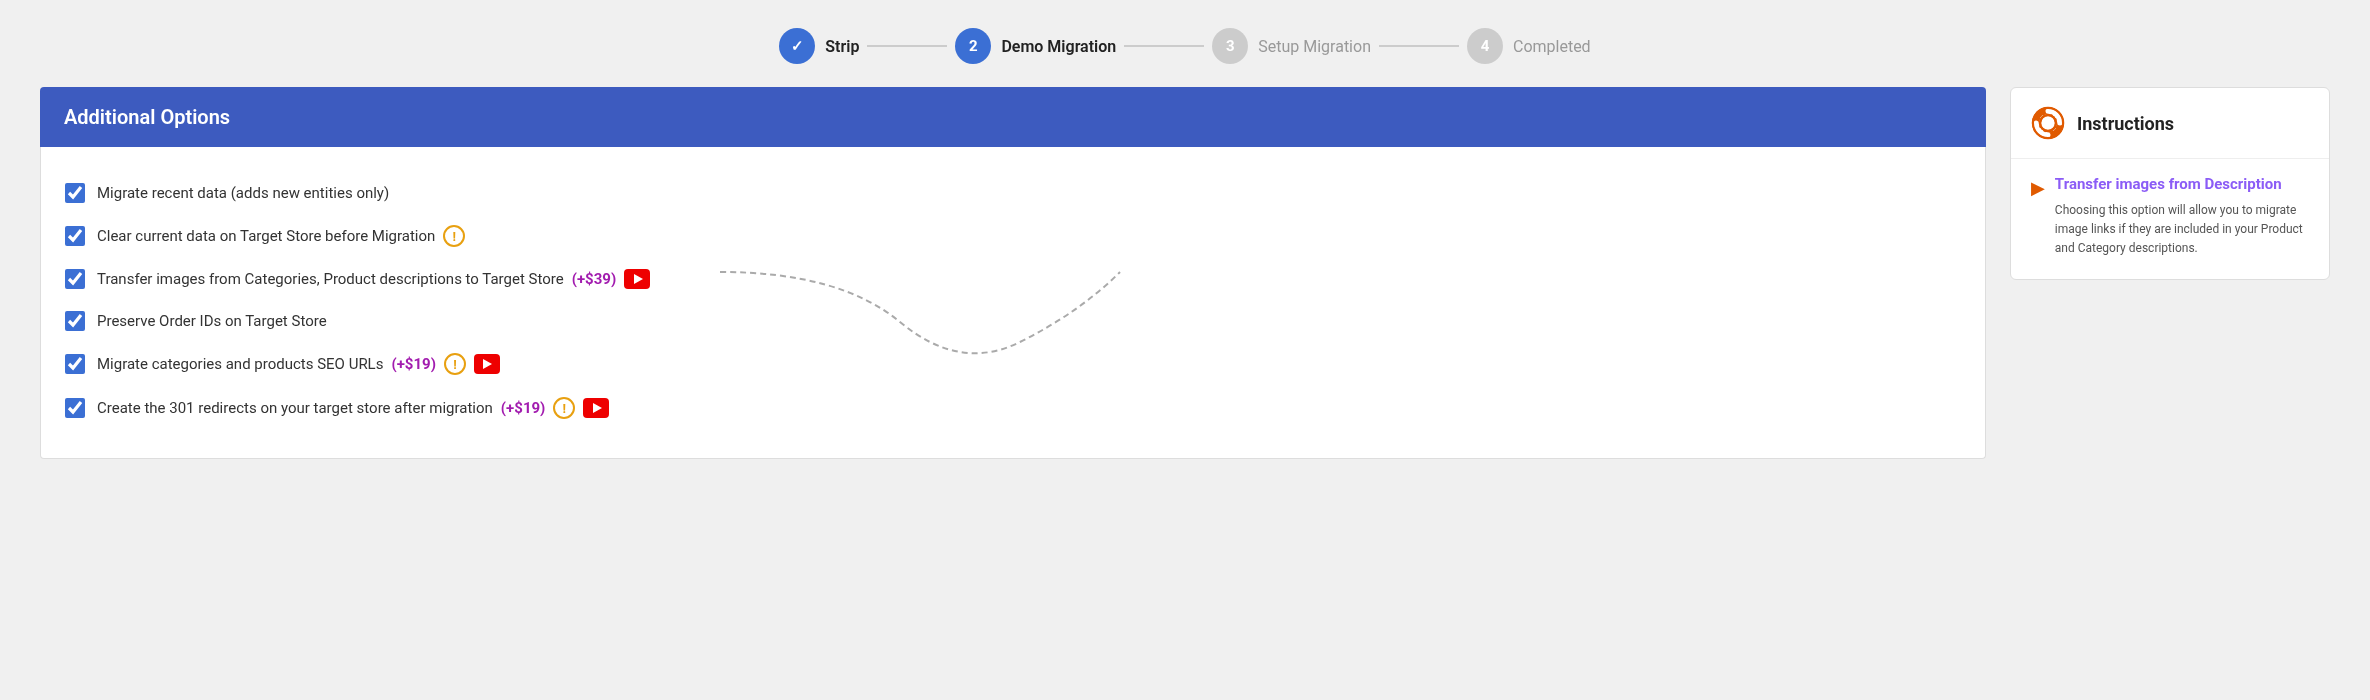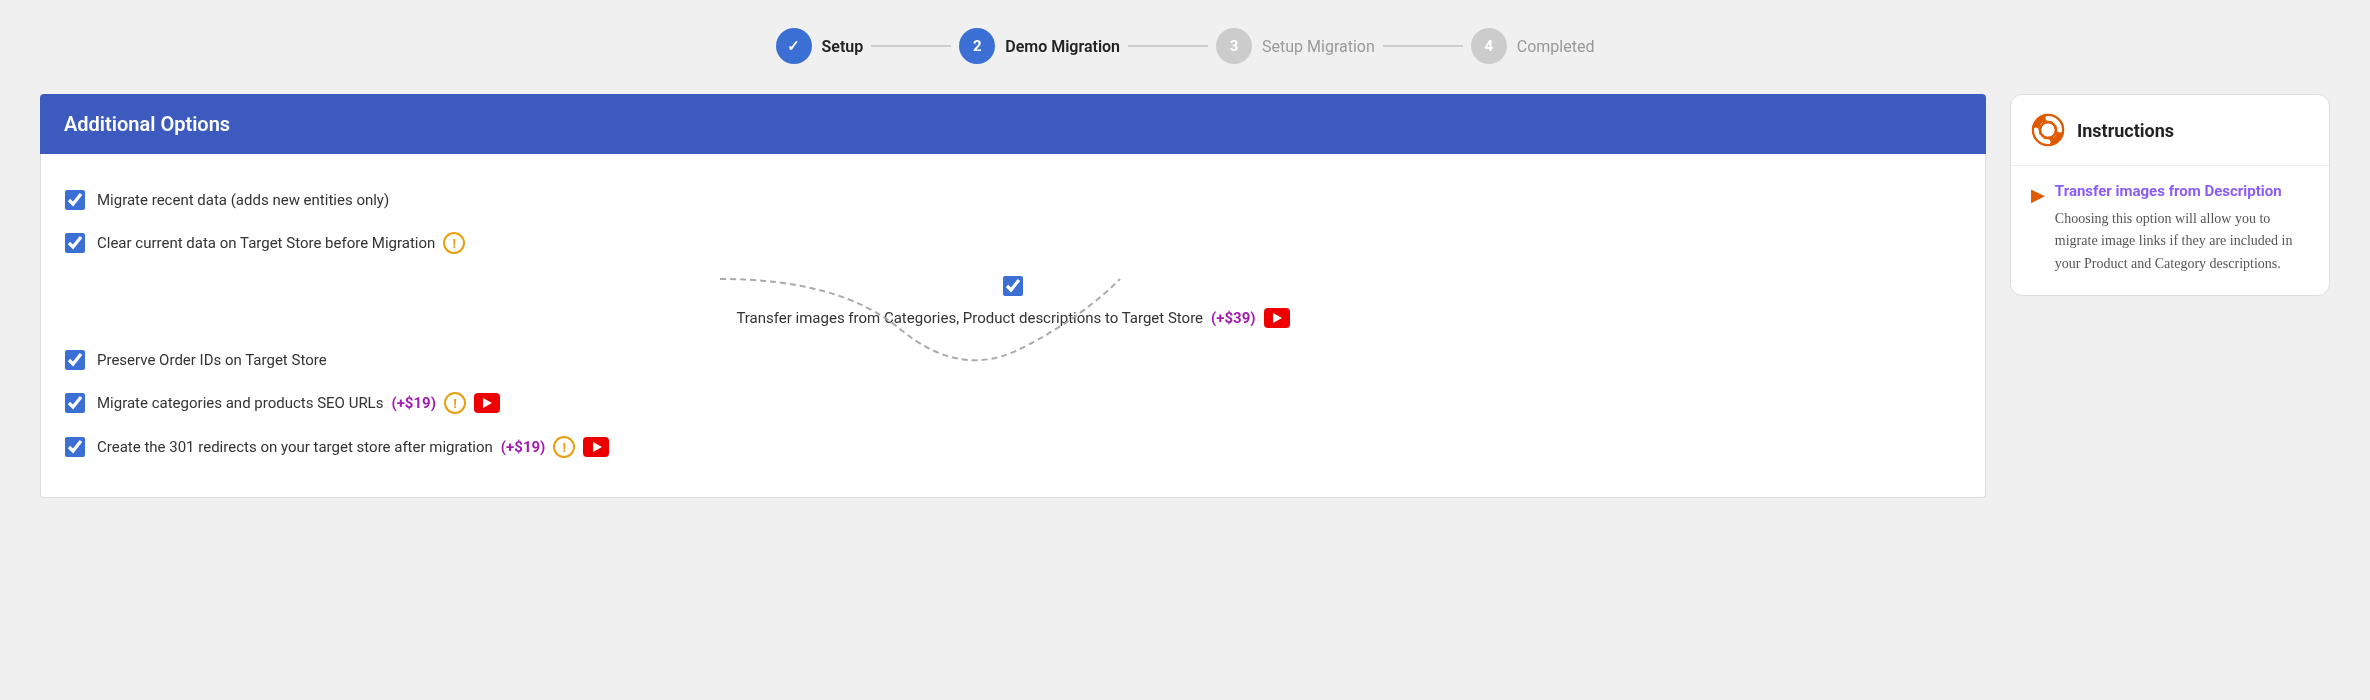--- a/index.html
+++ b/index.html
@@ -66,21 +66,21 @@
       margin: 0 8px;
     }
 
     
     .main-content {
       display: flex;
       padding: 0 40px 30px;
       gap: 24px;
       flex: 1;
       max-width: 2370px;
-      margin: 8px auto;
+      margin: 1px auto;
       width: 100%;
     }
 
     
     .left-panel {
       flex: 1;
       min-width: 0;
     }
 
     .options-header {
@@ -165,21 +165,21 @@
 
     
     .right-panel {
       width: 320px;
       flex-shrink: 0;
     }
 
     .instructions-box {
       background: #fff;
       border: 1px solid #ddd;
-      border-radius: 12px;
+      border-radius: 6px;
       padding: 0;
       overflow: hidden;
     }
 
     .instructions-header {
       display: flex;
       align-items: center;
       gap: 12px;
       padding: 18px 20px;
       border-bottom: 1px solid #eee;
@@ -217,24 +217,23 @@
     .instruction-content {}
 
     .instruction-item-title {
       font-weight: 700;
       font-size: 15px;
       color: #8b5cf6;
       margin-bottom: 8px;
     }
 
     .instruction-item-desc {
-      font-size: 14px;
+      font-size: 12px;
       color: #555;
       line-height: 1.6;
-      font-family: Liberation Serif, serif;
     }
 
     
     .options-wrapper {
       position: relative;
     }
 
     .dashed-curve-svg {
       position: absolute;
       top: 0;
@@ -245,21 +244,21 @@
   </style>
 </head>
 <body>
 
 <div class="stepper">
 
   <div class="step">
     <div class="step-circle done">
       <span>✓</span>
     </div>
-    <span class="step-label">Setup</span>
+    <span class="step-label">Strip</span>
   </div>
   <div class="step-connector"></div>
 
   <div class="step">
     <div class="step-circle active">
       <span>2</span>
     </div>
     <span class="step-label">Demo Migration</span>
   </div>
   <div class="step-connector"></div>
@@ -297,21 +296,21 @@
         </div>
 
         <div class="option-row">
           <input type="checkbox" class="option-checkbox" checked="" style="">
           <div class="option-label">
             <span>Clear current data on Target Store before Migration</span>
             <span class="icon-warning">!</span>
           </div>
         </div>
 
-        <div class="option-row" style="position:relative;flex-direction:column;">
+        <div class="option-row" style="position:relative;">
           <input type="checkbox" class="option-checkbox" checked="" style="">
           <div class="option-label">
             <span>Transfer images from Categories, Product descriptions to Target Store</span>
             <span class="badge-price">(+$39)</span>
             <span class="icon-youtube"></span>
           </div>
         </div>
 
         <div class="option-row">
           <input type="checkbox" class="option-checkbox" checked="" style="">

